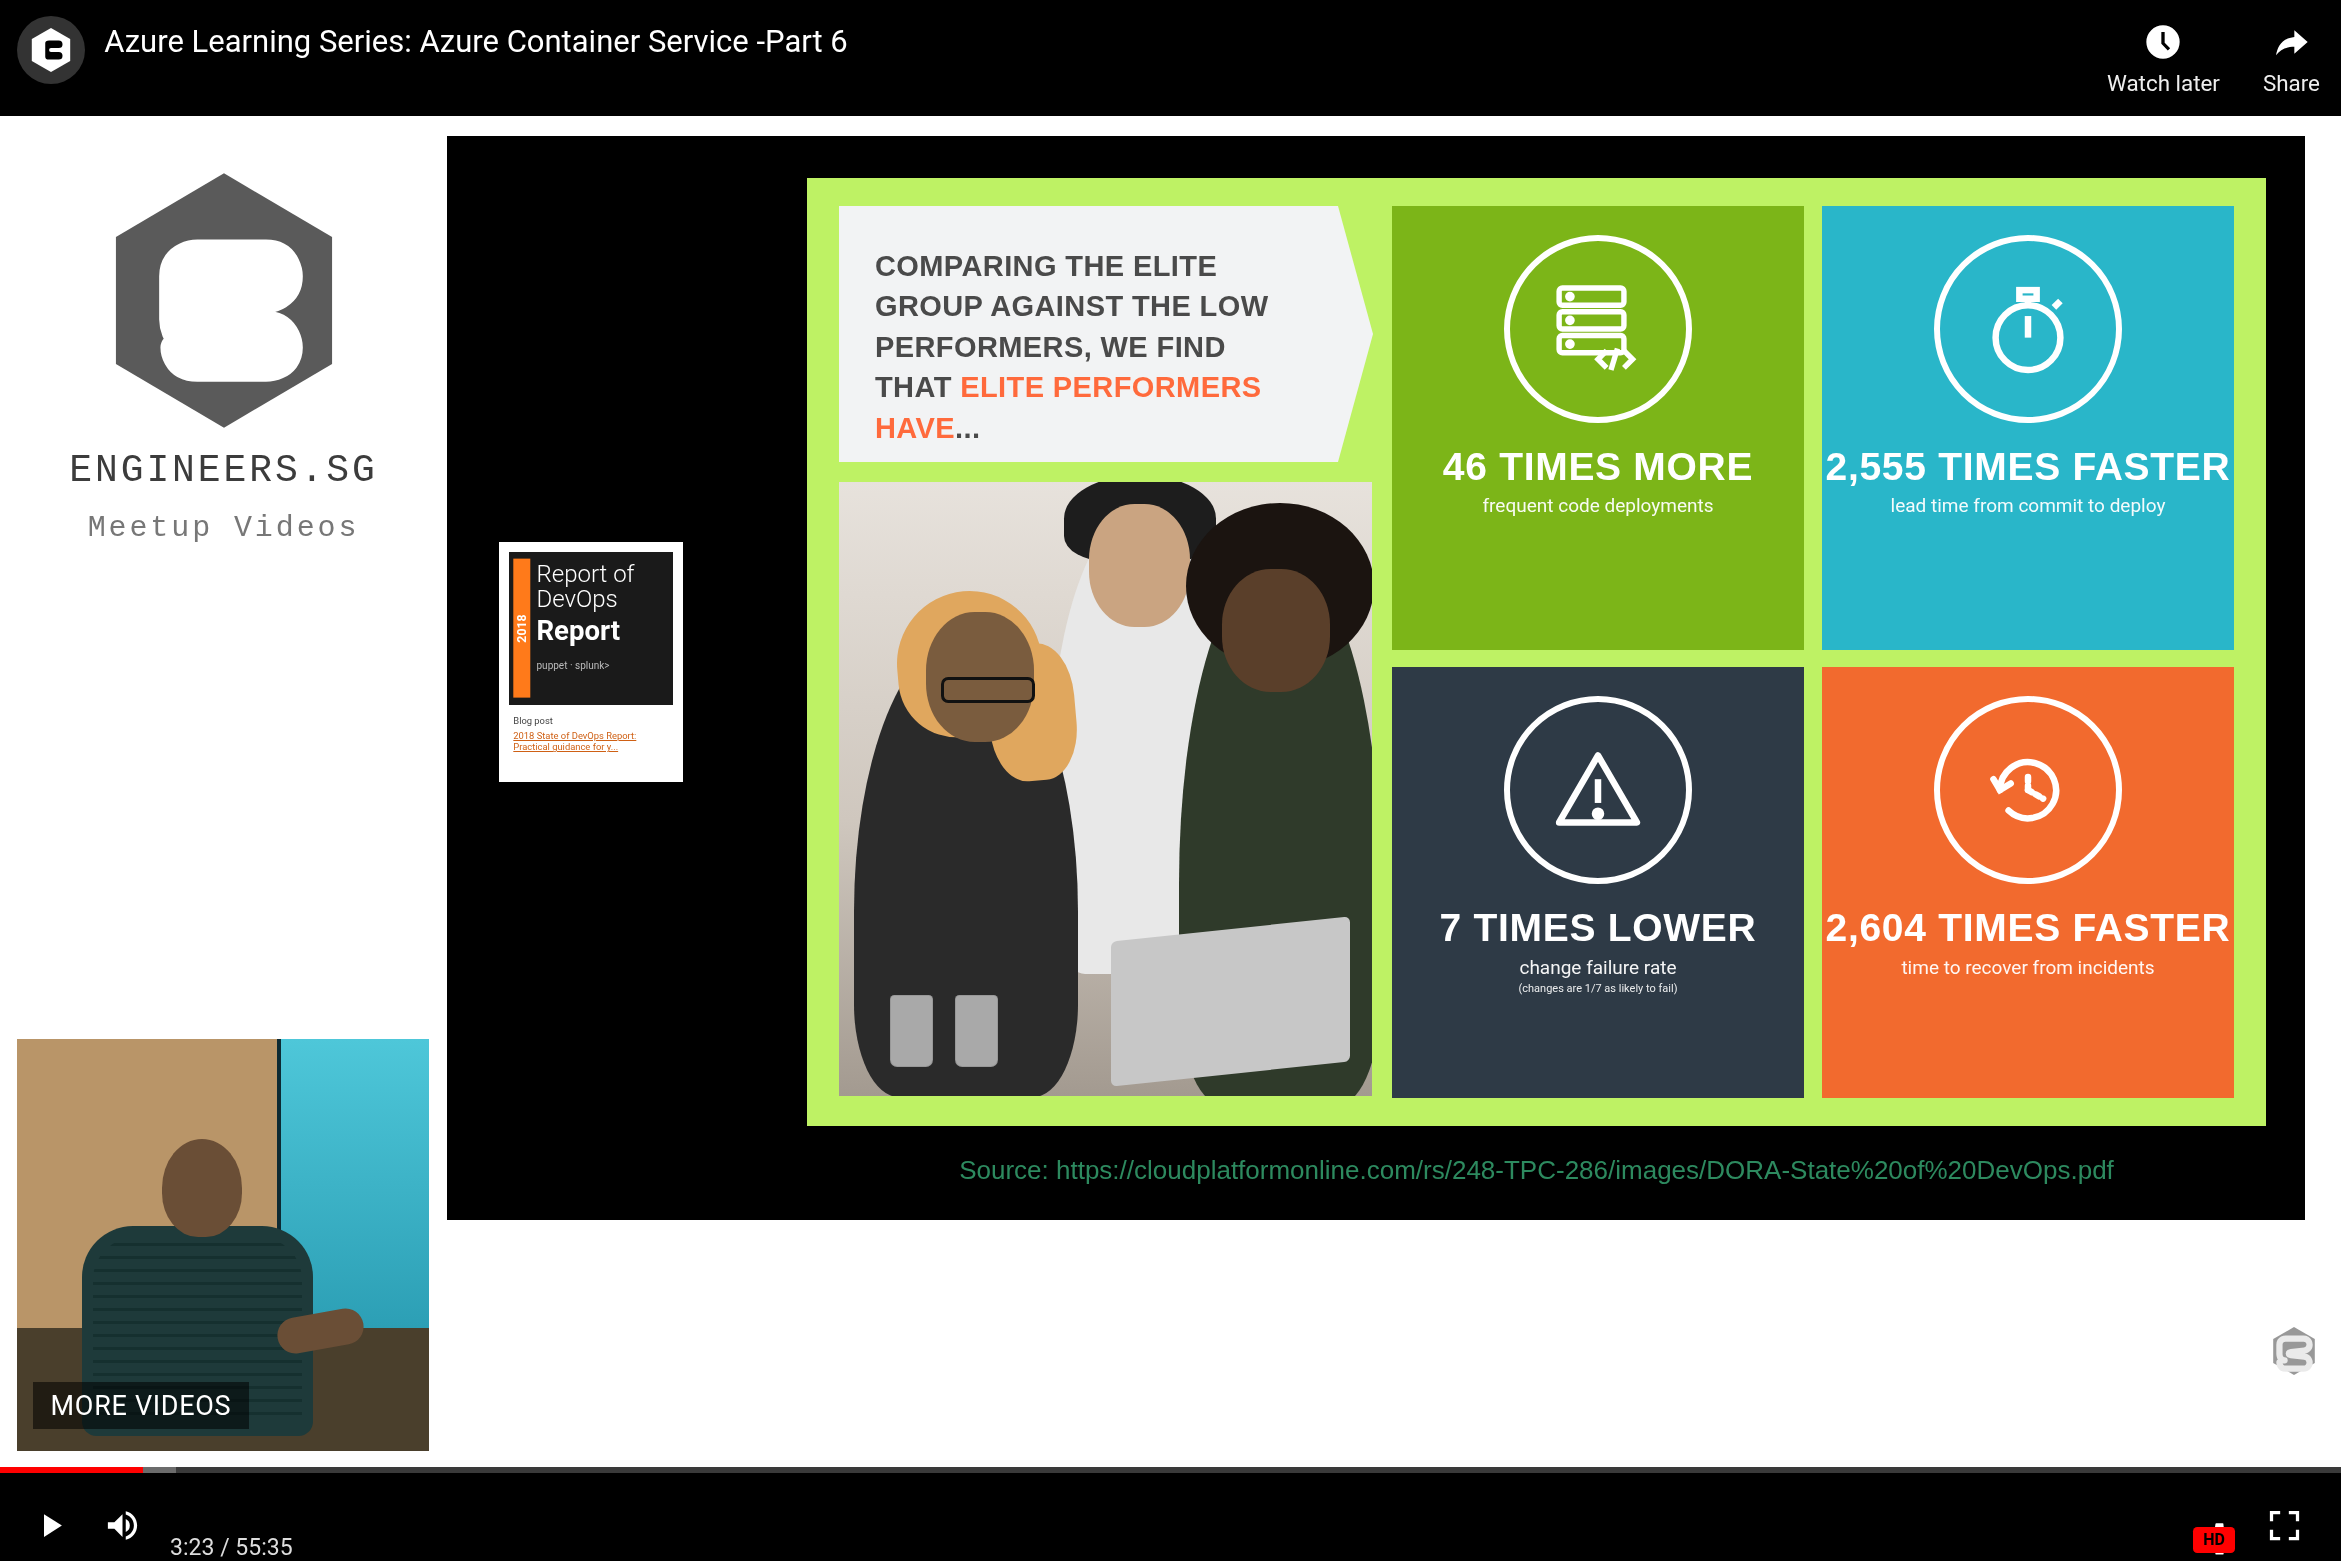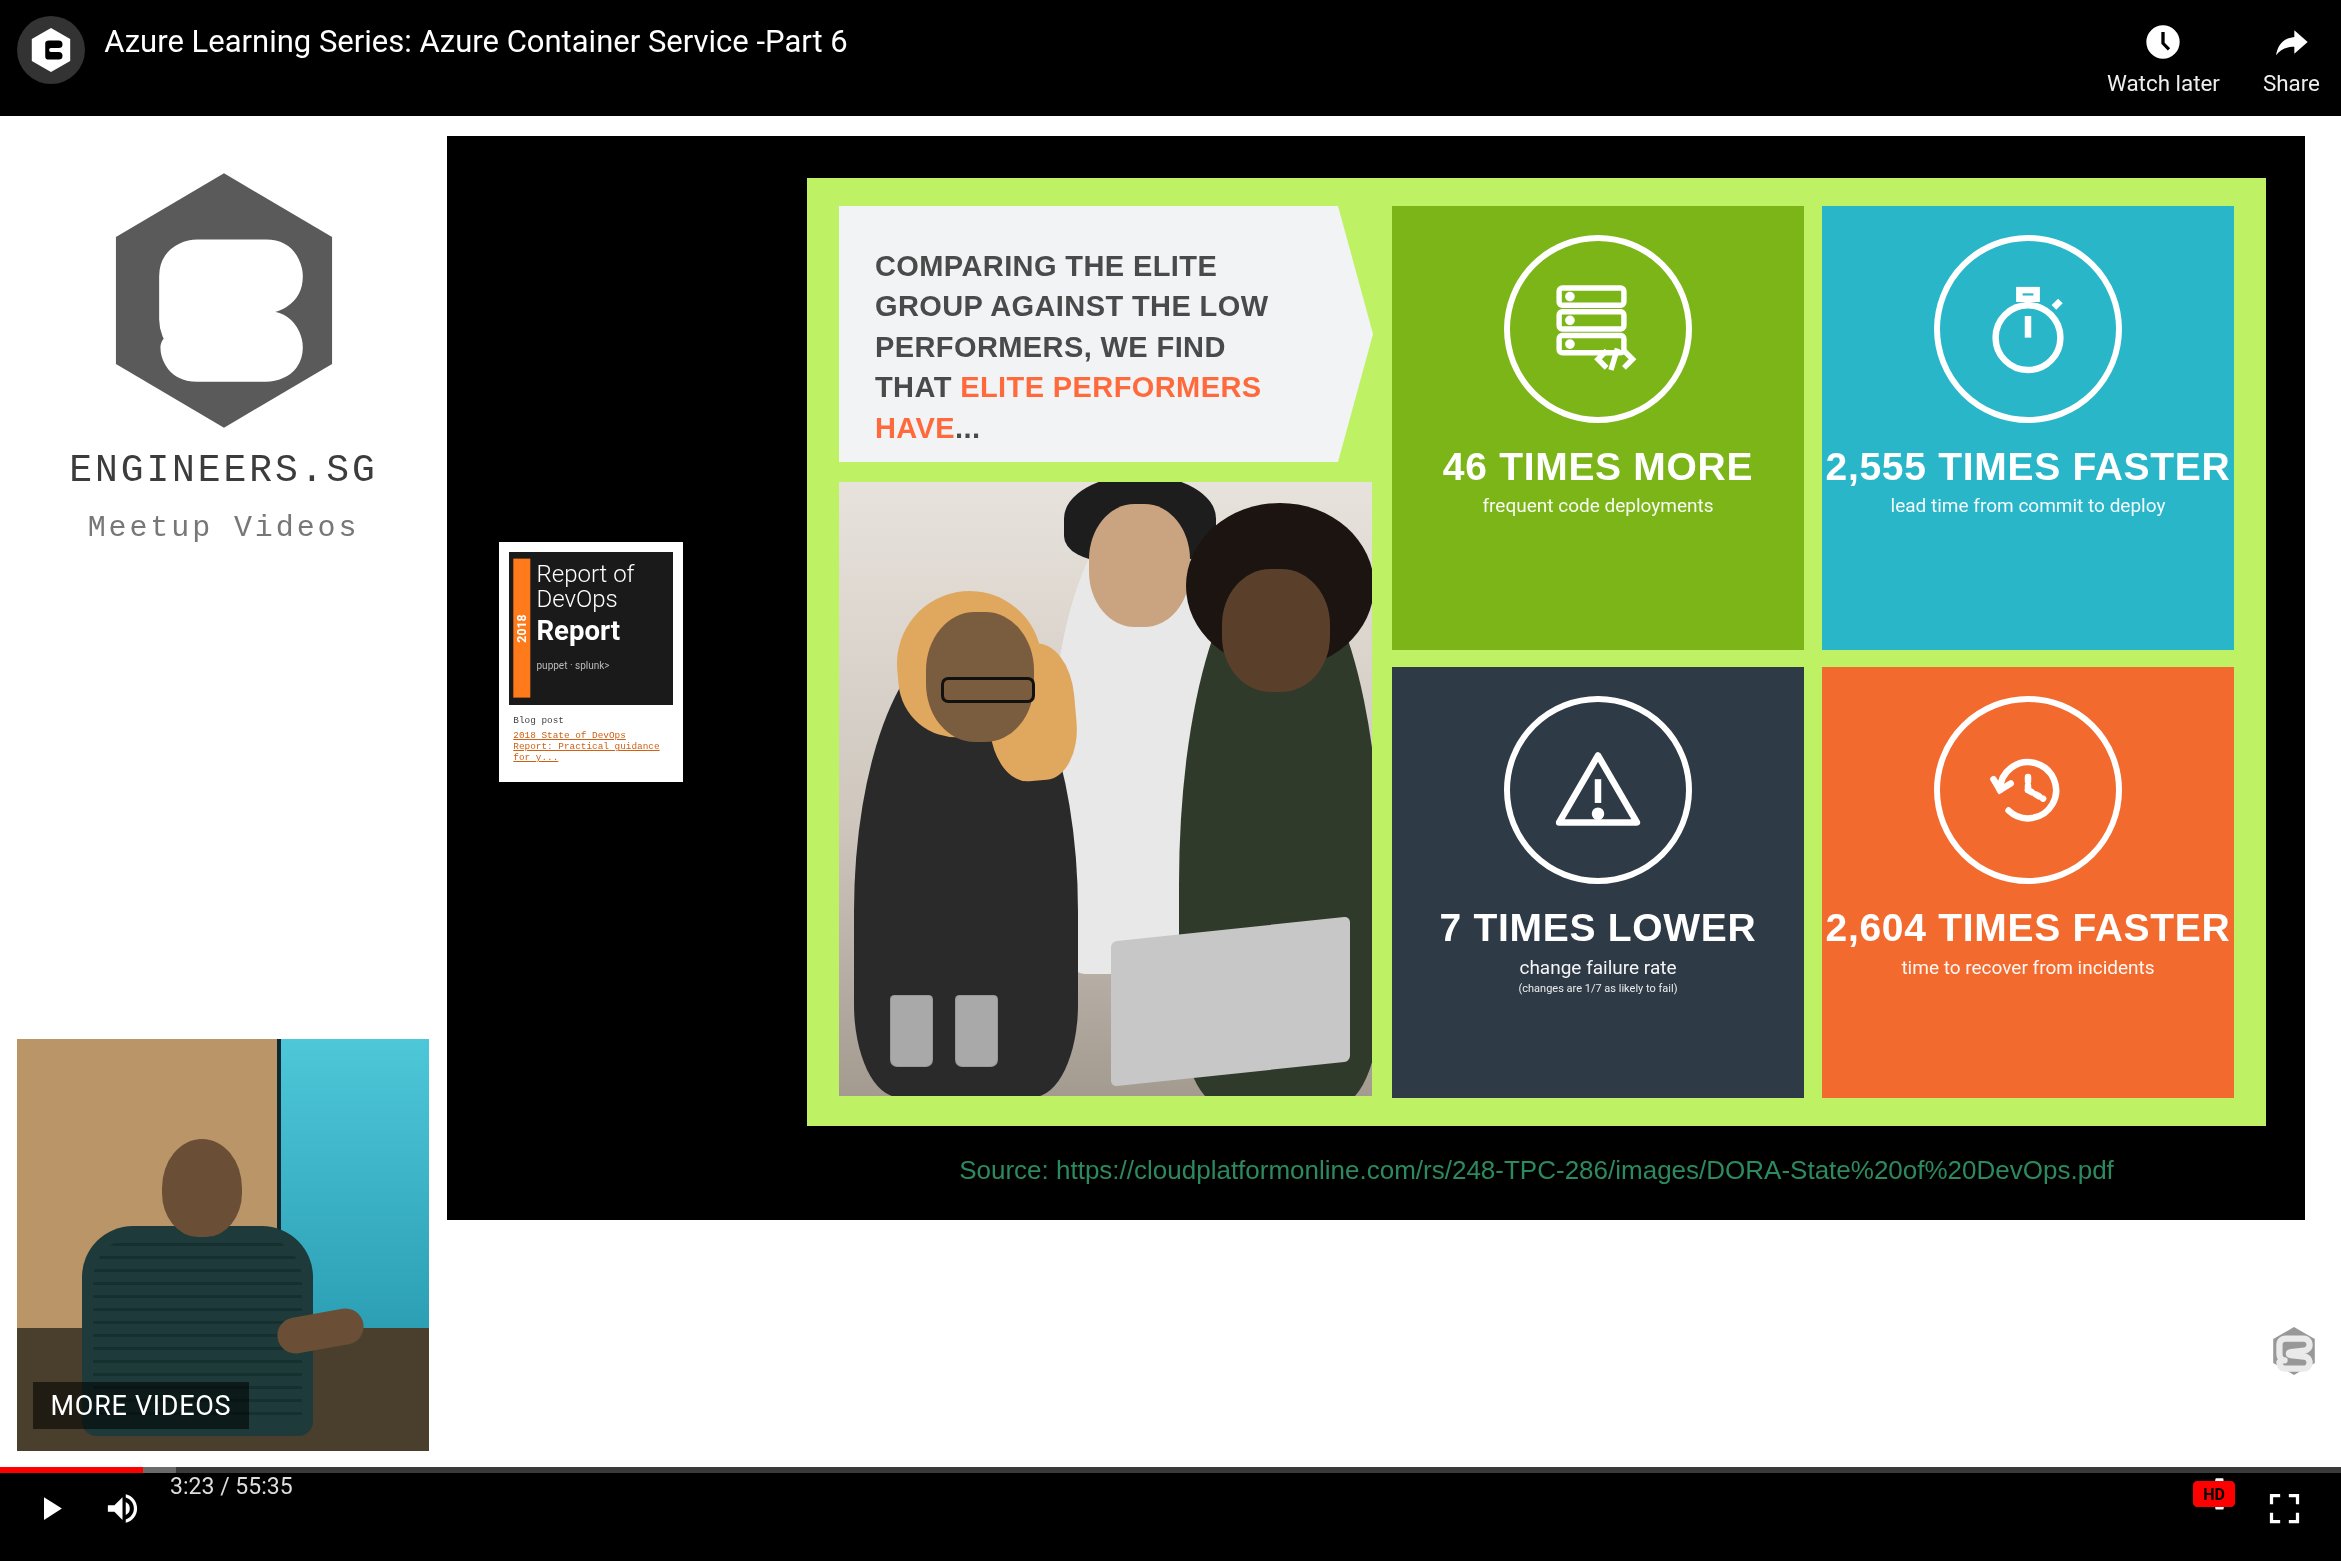--- a/index.html
+++ b/index.html
@@ -121,21 +121,21 @@
 }
 .devops-card-top .year {
   position: absolute; left: 4.3px; top: 7.2px; bottom: 7.2px; width: 17.3px;
   background:#ff7a1a; color:#fff; writing-mode: vertical-rl; transform: rotate(180deg);
   display:flex; align-items:center; justify-content:center; font-size:12.3px; font-weight:bold;
 }
 .devops-card-top .line1 { font-size: 24px; font-weight: 300; line-height:1.05; }
 .devops-card-top .line2 { font-size: 24px; font-weight: 300; line-height:1.05; }
 .devops-card-top .line3 { font-size: 27.5px; font-weight: 700; margin-top:1.4px; }
 .devops-card-top .brands { font-size: 10px; color:#bbb; margin-top: 13px; }
-.devops-card-bottom { padding: 10px 4.3px 0; color:#333;font-family:Liberation Mono, monospace; }
+.devops-card-bottom { padding: 10px 4.3px 0; color:#333; }
 .devops-card-bottom .bp { font-size: 9.4px; color:#444; }
 .devops-card-bottom .link { font-size: 9.4px; color:#cf6014; text-decoration: underline; margin-top: 4.3px; display:block; }
 
 .infographic {
   position:absolute;
   left: 360px; top: 42px;
   width: 1459px; height: 948px;
   background:#bef264;
 }
 .ig-heading {
@@ -195,21 +195,21 @@
 .controls {
   position:absolute; left:0; right:0; bottom:0; height:94px; background:#000;
 }
 .progress-track {
   position:absolute; top:0; left:0; right:0; height:5.8px; background:#3a3a3a;
 }
 .progress-loaded { position:absolute; top:0; left:0; height:5.8px; background:#6b6b6b; width:7.5%; }
 .progress-played { position:absolute; top:0; left:0; height:5.8px; background:#ff0000; width:6.1%; }
 .controls-row {
   position:absolute; top:5.8px; left:0; right:0; bottom:0;
-  display:flex; align-items:flex-start; padding: 0 22px 0 14.5px;
+  display:flex; align-items:flex-end; padding: 0 22px 0 14.5px;
 }
 .ctrl-btn { width:72px; height:72px; display:flex; align-items:center; justify-content:center; cursor:pointer; }
 .ctrl-btn svg { width:39px; height:39px; fill:#fff; }
 .time-display { font-size: 23px; color:#ddd; margin-left: 11.6px; }
 .controls-spacer { flex:1; }
 .hd-badge {
   width:42px; height:26px; border-radius:4.3px; background:#ff0000; color:#000000; font-size:16px; font-weight:bold; display:flex; align-items:center; justify-content:center;
   position:relative; margin-right:10px;
 }
 .hd-wrap{position:relative; width:58px; height:43px; display:flex; align-items:center; justify-content:center;}

